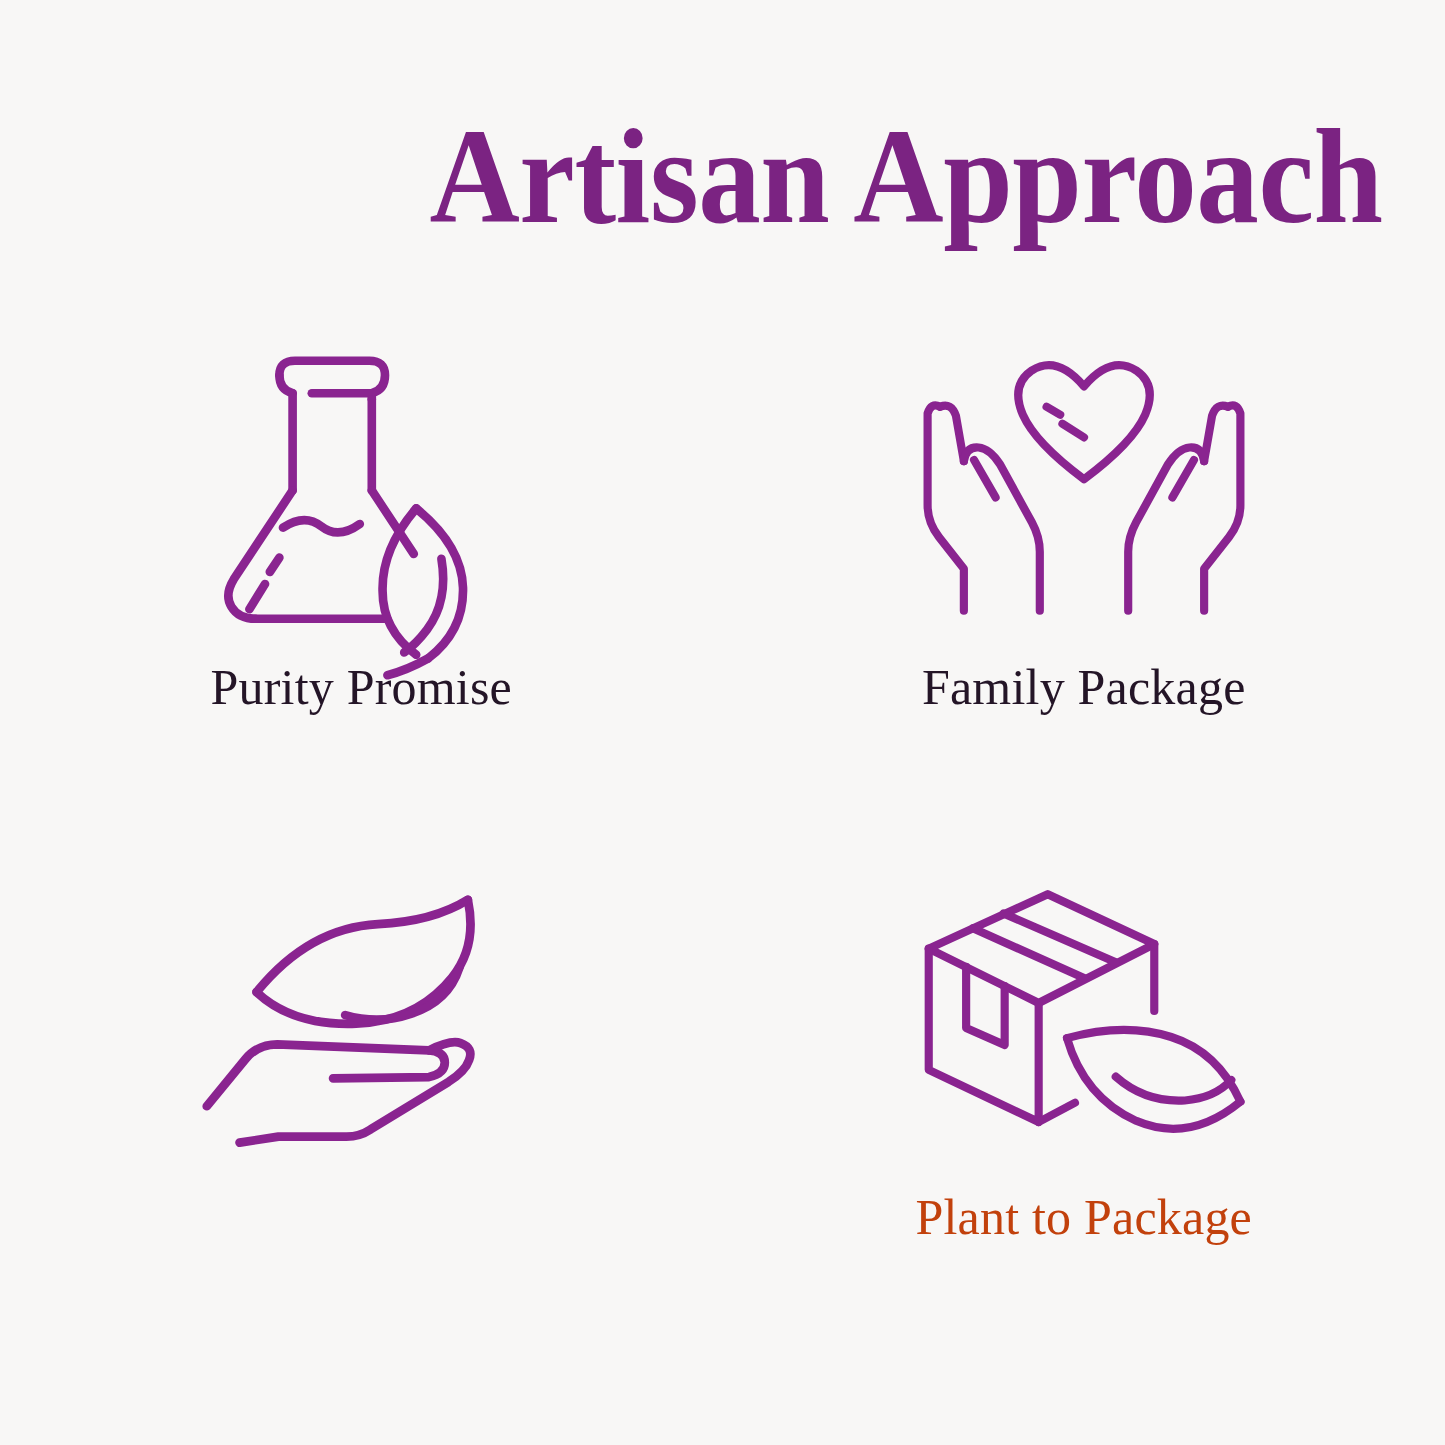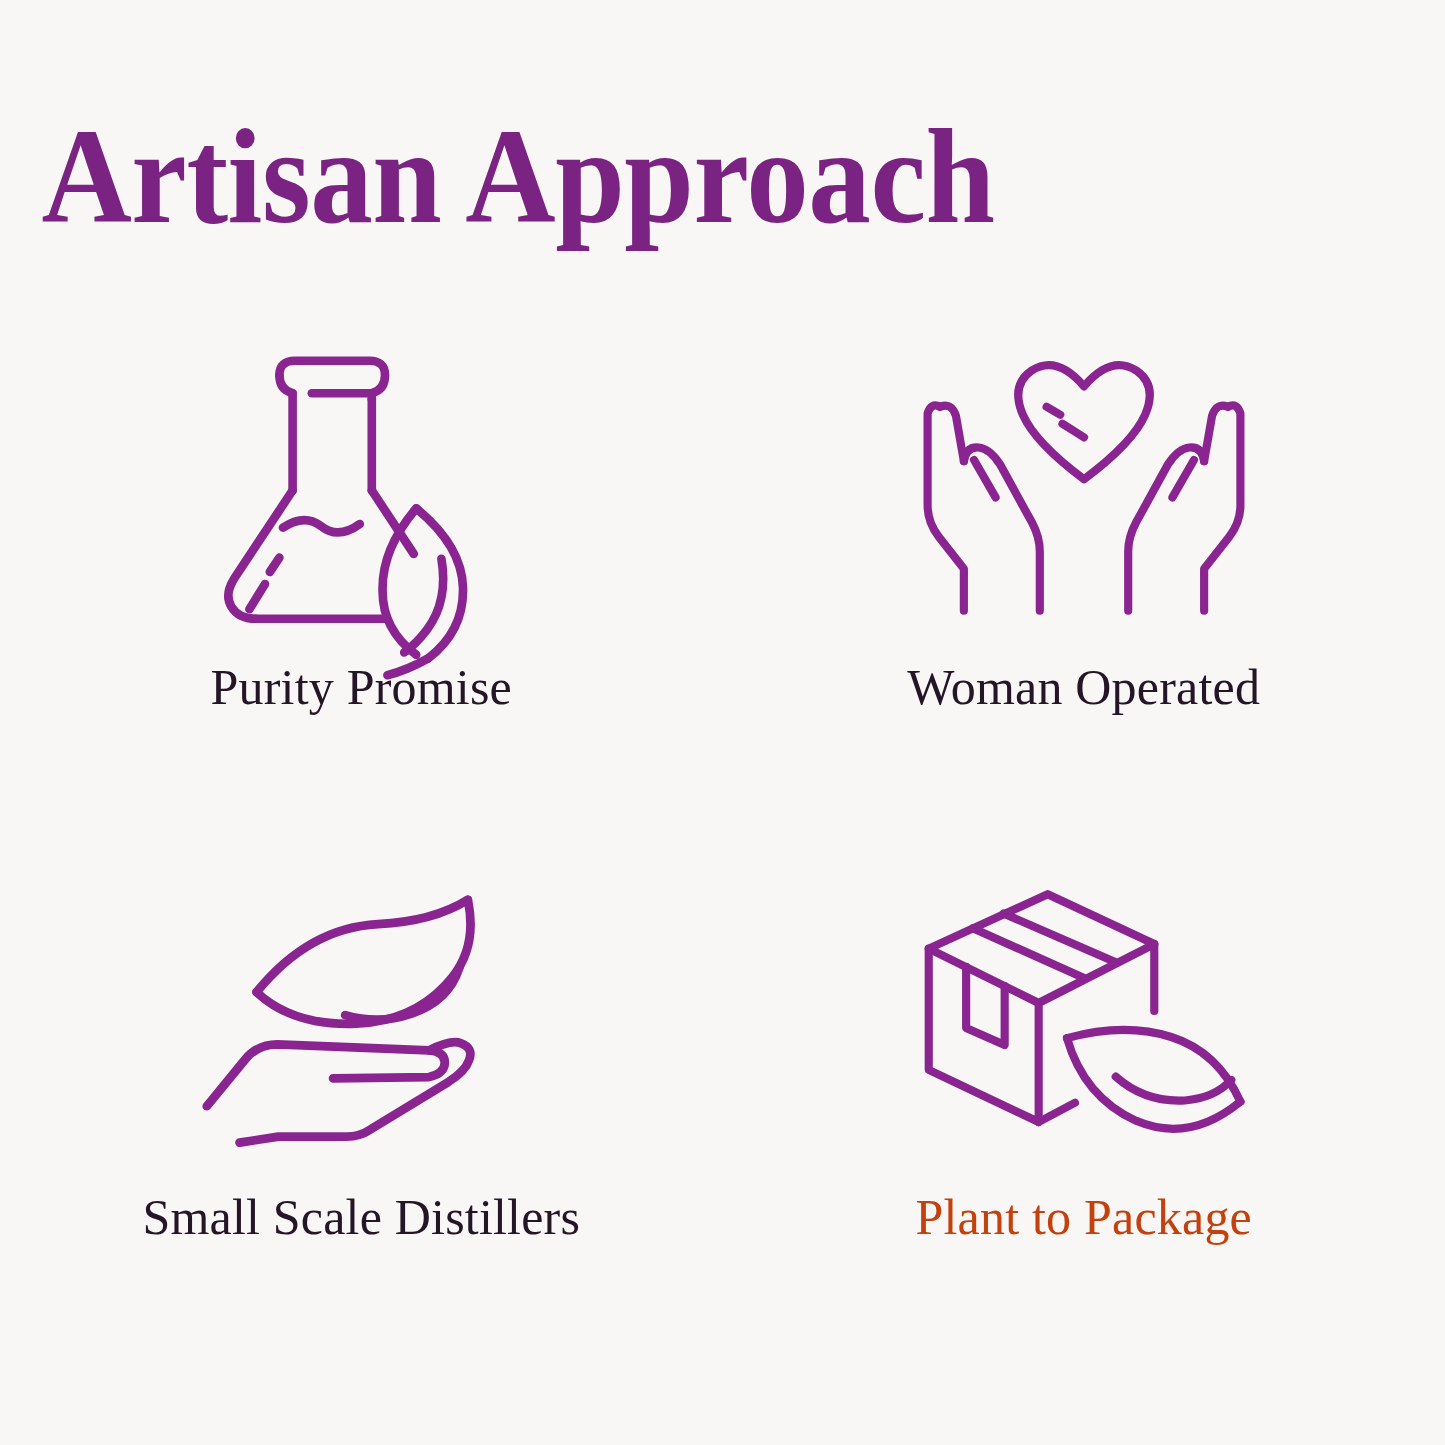--- a/index.html
+++ b/index.html
@@ -22,21 +22,21 @@
     background: #f8f7f6;
     box-sizing: border-box;
   }
 
   
   .title-wrap {
     position: absolute;
     top: 108px;
     left: 0;
     width: 1424px;
-    text-align: left;
+    text-align: right;
   }
   .page-title {
     display: inline-block;
     margin: 0;
     font-family: "Liberation Serif", "DejaVu Serif", serif;
     font-weight: 700;
     font-size: 136px;
     line-height: 1.0;
     letter-spacing: -0.5px;
     color: #7b2382;
@@ -169,40 +169,37 @@
 
           <path class="ico" d="M53 95 L72 128" stroke="#8a2490"></path>
 
           <path class="ico" d="M277 48 Q285 44 288 54 L288 135 Q288 150 278 163 L256 191 L256 228" stroke="#8a2490"></path>
           <path class="ico" d="M277 48 Q267 44 263 56 L256 96" stroke="#8a2490"></path>
           <path class="ico" d="M256 96 Q254 83 243 84 Q233 85 224 99 L196 150 Q189 163 189 176 L189 228" stroke="#8a2490"></path>
           <path class="ico" d="M247 95 L228 128" stroke="#8a2490"></path>
         </svg>
       </div>
       <p class="caption" style="color: rgb(36, 21, 39);">
-        <span class="cap-line">Woman Operated</span>
+        <span class="cap-line">Family Package</span>
       </p>
     </div>
 
     <div class="cell cell-r2">
       <div class="icon-box">
         <svg viewBox="0 0 280 230" aria-hidden="true">
 
           <path class="ico" d="M228 16 Q236 54 215 80 Q186 116 136 118 Q84 120 54 92" stroke="#8a2490"></path>
           <path class="ico" d="M54 92 Q97 39 154 36 Q199 34 228 16" stroke="#8a2490"></path>
 
           <path class="ico" d="M221 72 Q212 100 181 110 Q155 119 127 111" stroke="#8a2490"></path>
 
           <path class="ico" d="M13 186 L45 147 Q55 135 71 135 L196 140 Q209 141 209 150 Q209 159 196 162 L117 163" stroke="#8a2490"></path>
           <path class="ico" d="M196 140 Q214 131 222 134 Q233 138 229 148 Q226 157 212 166 L148 205 Q139 211 128 211 L72 211 L40 216" stroke="#8a2490"></path>
         </svg>
       </div>
-      <p class="caption" style="color: rgb(36, 21, 39);">
-        <span class="cap-line">Small Scale Distillers</span>
-      </p>
     </div>
 
     <div class="cell cell-r2">
       <div class="icon-box">
         <svg viewBox="0 0 300 250" aria-hidden="true">
 
           <path class="ico" d="M13 62 L118 14 L212 58 L110 110 Z" stroke="#8a2490"></path>
 
           <path class="ico" d="M52 44 L150 88" stroke="#8a2490"></path>
           <path class="ico" d="M79 31 L178 74" stroke="#8a2490"></path>

